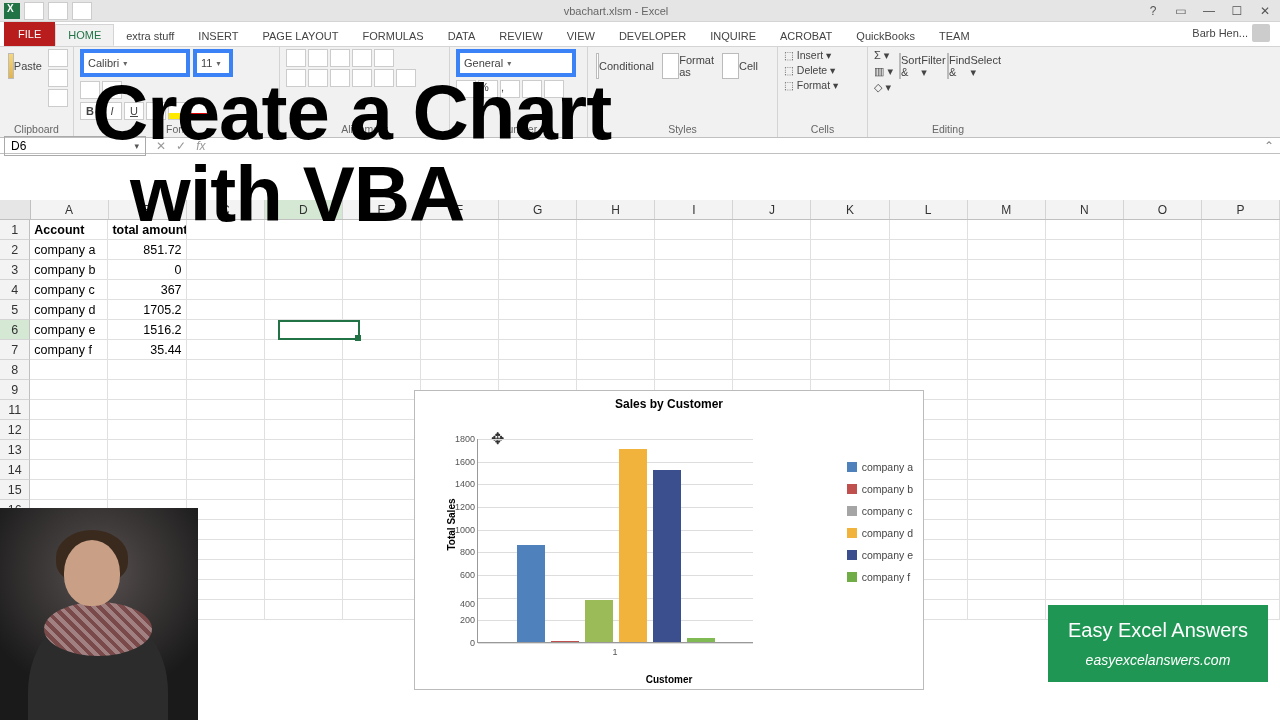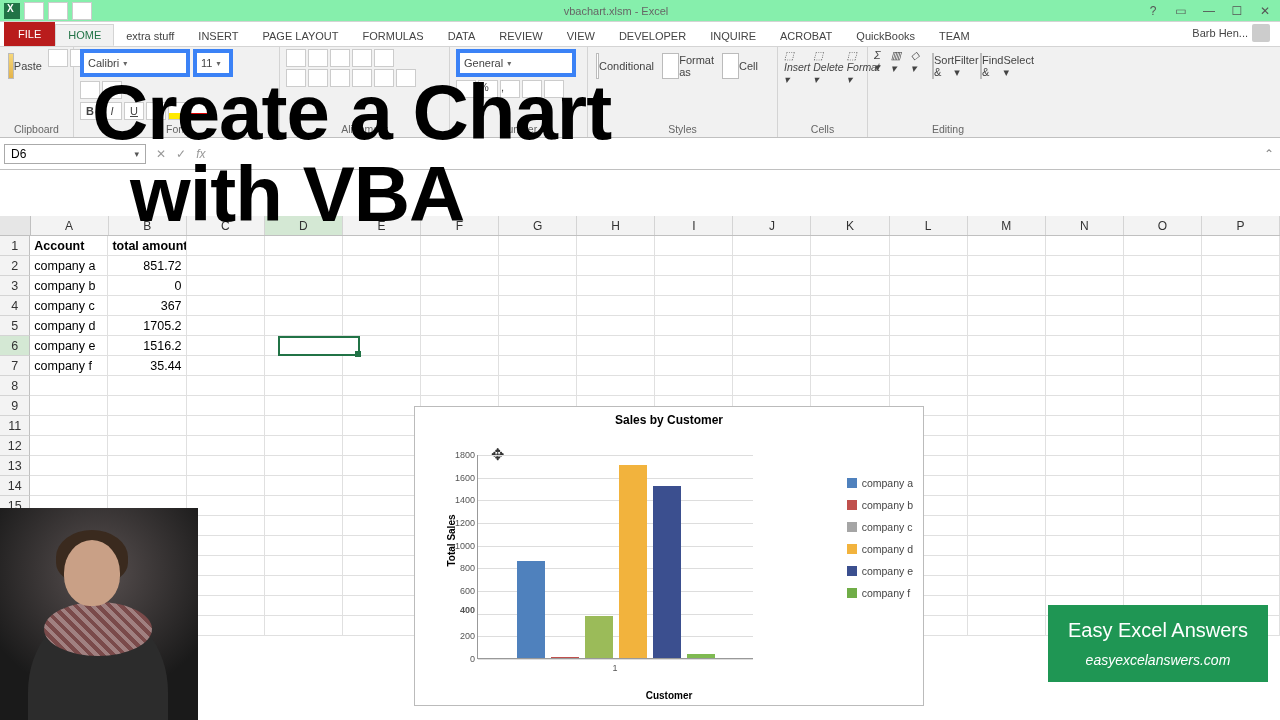--- a/index.html
+++ b/index.html
@@ -1,19 +1,19 @@
 <!DOCTYPE html>
 <html><head>
 <meta charset="utf-8">
 <style>
 * { box-sizing: border-box; margin: 0; padding: 0; font-family: 'Segoe UI', Tahoma, sans-serif; }
 body { width: 1280px; height: 720px; overflow: hidden; background: #fff; position: relative; }
 
 
-.winbar { height: 22px; background: #86efac; display: flex; align-items: center; border-bottom: 1px solid #d4d4d4; font-size: 11px; color: #444; }
+.winbar { height: 22px; background: #e5e5e5; display: flex; align-items: center; border-bottom: 1px solid #d4d4d4; font-size: 11px; color: #444; }
 .winbar .qat { display: flex; align-items: center; gap: 4px; padding-left: 4px; }
 .winbar .qat .xlicon { width: 16px; height: 16px; background: #217346; position: relative; }
 .winbar .qat .xlicon::after { content:'X'; color:#fff; font-size:10px; font-weight:bold; position:absolute; left:3px; top:0; }
 .winbar .title { flex: 1; text-align: center; color: #666; }
 .winbar .winbtns { display: flex; gap: 2px; padding-right: 2px; }
 .winbar .winbtns div { width: 26px; height: 18px; display:flex; align-items:center; justify-content:center; color:#555; font-size:12px; }
 
 
 .tabsrow { height: 24px; background: #fff; display: flex; align-items: flex-end; padding-left: 4px; font-size: 11px; }
 .tabsrow .ftab { background: #b91c1c; color: #fff; padding: 4px 14px; height: 24px; display:flex; align-items:center; text-transform:uppercase; }
@@ -23,27 +23,27 @@
 .tabsrow .user { padding: 4px 10px; color:#444; font-size:11px; display:flex; align-items:center; gap:4px; }
 .tabsrow .avatar { width:18px; height:18px; background:#ccc; border-radius:2px; }
 
 
 .ribbon { height: 92px; background: #f1f1f1; border-top:1px solid #d4d4d4; border-bottom:1px solid #c0c0c0; display:flex; font-size:11px; color:#444; }
 .group { border-right:1px solid #d4d4d4; padding: 2px 6px 2px 6px; display:flex; flex-direction:column; }
 .group .gbody { flex:1; display:flex; align-items:flex-start; gap:4px; }
 .group .gtitle { text-align:center; color:#666; font-size:10.5px; padding-top:2px; }
 .bigbtn { display:flex; flex-direction:row; align-items:center; width:38px; padding:4px 2px; }
 .bigbtn .ic { width:26px; height:26px; background:#fff; border:1px solid #bbb; }
-.smallcol { display:flex; gap:2px;font-style:italic; }
+.smallcol { display:flex; flex-direction:column; gap:2px; }
 .smallbtn { width:20px; height:18px; border:1px solid #ccc; background:#fff; }
 .sel { height:28px; border:4px solid #3b82f6; background:#fff; display:flex; align-items:center; padding:0 4px; font-size:11px; }
 .sel .dd { margin-left:4px; font-size:8px; color:#666; }
 
 
-.fxbar { height: 32px; border-bottom:1px solid #c0c0c0; display:flex; align-items:center; background:#fff; font-size:12px; }
+.fxbar { height: 16px; border-bottom:1px solid #c0c0c0; display:flex; align-items:center; background:#fff; font-size:12px; }
 .namebox { width: 142px; height: 20px; border:1px solid #aaa; margin-left:4px; padding:0 6px; display:flex; align-items:center; justify-content:space-between; }
 .namebox span:last-child { font-size:9px; color:#555; }
 .fxicons { display:flex; gap:10px; padding:0 10px; color:#999; }
 .fxin { flex:1; }
 .collapse { width:22px; text-align:center; color:#888; }
 
 
 .overlay-title { position:absolute; left:92px; top:72px; font-size:78px; font-weight:900; color:#000; line-height:1.05; letter-spacing:-1px; font-family: Arial, sans-serif; z-index:50; }
 
 
@@ -733,21 +733,21 @@
           <div class="sw" style="background: rgb(59, 79, 143);"></div>
           <span>company e</span>
         </div>
         <div class="li">
           <div class="sw" style="background: rgb(112, 173, 71);"></div>
           <span>company f</span>
         </div>
       </div>
   <div class="ytick" style="top: 247px;">0</div>
       <div class="ytick" style="top: 224.333px;">200</div>
-      <div class="ytick" style="top: 198px; font-weight: bold;">400</div>
+      <div class="ytick" style="top: 208px;">400</div>
       <div class="ytick" style="top: 179px;">600</div>
       <div class="ytick" style="top: 156.333px;">800</div>
       <div class="ytick" style="top: 133.667px;">1000</div>
       <div class="ytick" style="top: 111px;">1200</div>
       <div class="ytick" style="top: 88.3333px;">1400</div>
       <div class="ytick" style="top: 65.6667px;">1600</div>
       <div class="ytick" style="top: 43px;">1800</div>
     </div>
 </div>
 

